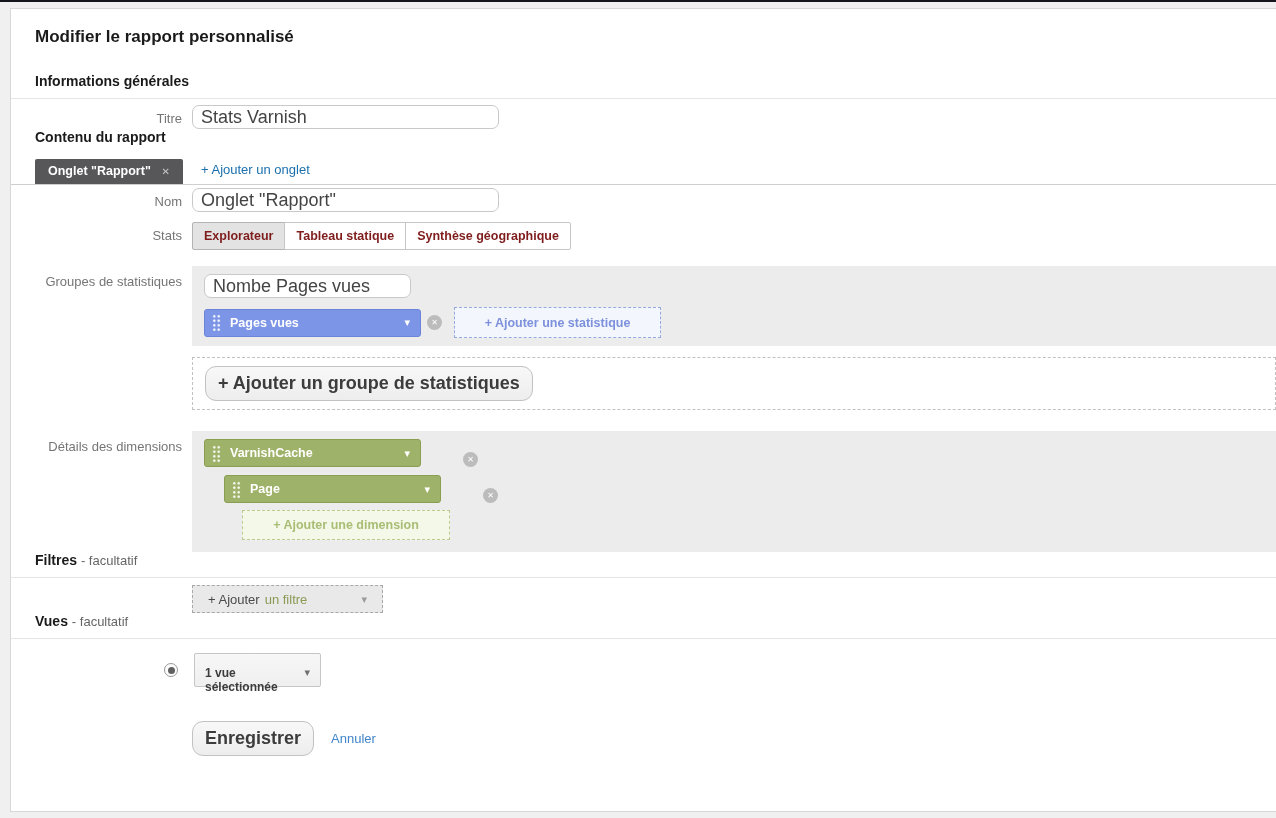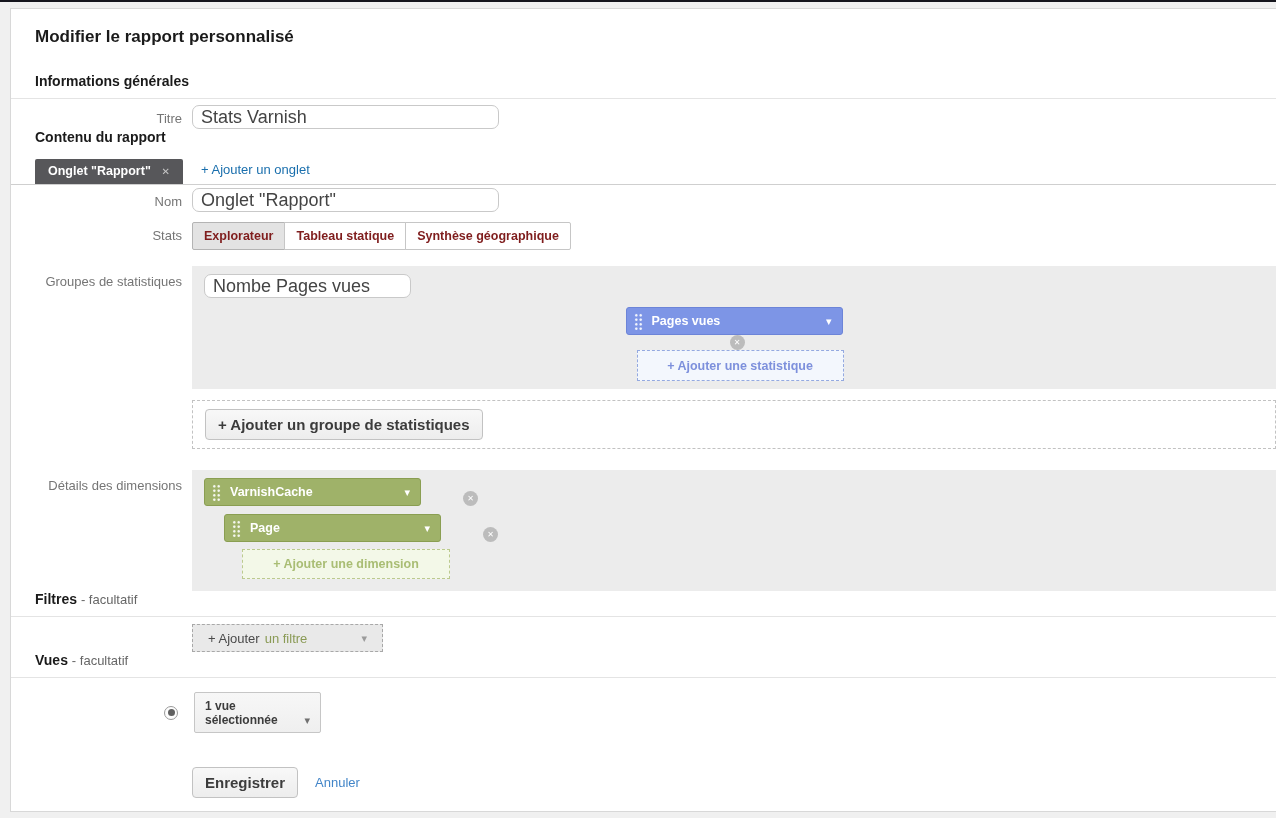--- a/index.html
+++ b/index.html
@@ -83,21 +83,21 @@
     padding: 6px 11px; font-size: 12.5px; font-weight: bold; color: #7f1d1d;
     margin-left: -1px; cursor: pointer;
     font-family: "Liberation Sans", sans-serif;
   }
   .seg-btn:first-child { margin-left: 0; border-radius: 2px 0 0 2px; }
   .seg-btn:last-child { border-radius: 0 2px 2px 0; }
   .seg-btn.selected { background: #e3e3e3; border-color: #b4b4b4; }
 
   
   .gray-panel { background: #ececec; padding: 8px 12px; }
-  .metric-row { display: flex; align-items: center; margin-top: 9px; flex-direction: column; }
+  .metric-row { display: flex; align-items: center; margin-top: 9px; }
 
   .chip {
     height: 28px; width: 217px; border-radius: 3px;
     display: flex; align-items: center; padding: 0 10px 0 7px;
     cursor: pointer;
   }
   .chip-blue  { background: #7d95e6; border: 1px solid #6c84d8; }
   .chip-green { background: #9fb269; border: 1px solid #8a9e52; }
   .drag-dots {
     width: 9px; height: 17px;
@@ -124,22 +124,22 @@
 
   .dashed-panel {
     border: 1px dashed #c2c2c2; background: #fff;
     padding: 8px 12px; margin-top: 11px;
   }
   .indent { margin-left: 157px; }
 
   .btn {
     display: inline-block;
     background: linear-gradient(#f8f8f8, #ededed);
-    border: 1px solid #c2c2c2; border-radius: 4px;
-    padding: 6px 12px; font-size: 15px; font-weight: bold; color: #3c3c3c;
+    border: 1px solid #c2c2c2; border-radius: 11px;
+    padding: 6px 12px; font-size: 18px; font-weight: bold; color: #3c3c3c;
     font-family: "Liberation Sans", sans-serif; cursor: pointer;
   }
 
   .dim-row { display: flex; align-items: flex-end; gap: 36px; }
   .dim-row + .dim-row { margin-top: 8px; }
   .add-dim-btn {
     width: 208px; height: 30px;
     background: #f3f8e8; border: 1px dashed #bcca8e;
     color: #a9bd74; font-weight: bold; font-size: 12.5px;
     display: flex; align-items: center; justify-content: center;
@@ -163,25 +163,25 @@
     background: #fdfdfd; border: 1px solid #b3b3b3;
     display: inline-flex; align-items: center; justify-content: center;
     cursor: pointer; flex: none;
   }
   .radio .dot { width: 7px; height: 7px; border-radius: 50%; background: transparent; }
   .radio.selected { border-color: #9a9a9a; }
   .radio.selected .dot { background: #606060; }
   .radio-label { margin-left: 16px; color: #3c3c3c; }
 
   .views-dd {
-    width: 127px; height: 41px;
+    width: 127px; height: 34px;
     background: linear-gradient(#f7f7f7, #efefef);
     border: 1px solid #c6c6c6; border-radius: 2px;
-    display: inline-flex; align-items: flex-end;
-    padding: 5px 10px; font-size: 12px; font-weight: bold; color: #3c3c3c;
+    display: inline-flex; align-items: flex-start;
+    padding: 12px 10px; font-size: 12px; font-weight: bold; color: #3c3c3c;
     margin-left: 16px; cursor: pointer;
   }
   .views-dd .dd-caret { margin-left: auto; color: #707070; font-size: 11px; }
 
   .footer-actions { margin-top: 34px; display: flex; align-items: center; }
   .cancel-link { color: #4285c8; margin-left: 17px; text-decoration: none; cursor: pointer; }
 
   .mt3  { margin-top: 3px; }
   .mt14 { margin-top: 14px; }
   .mt16 { margin-top: 16px; }

